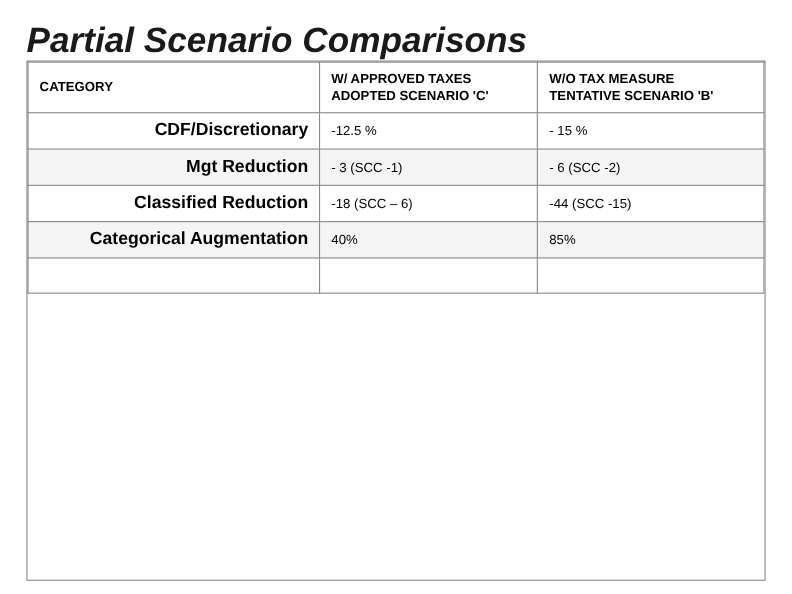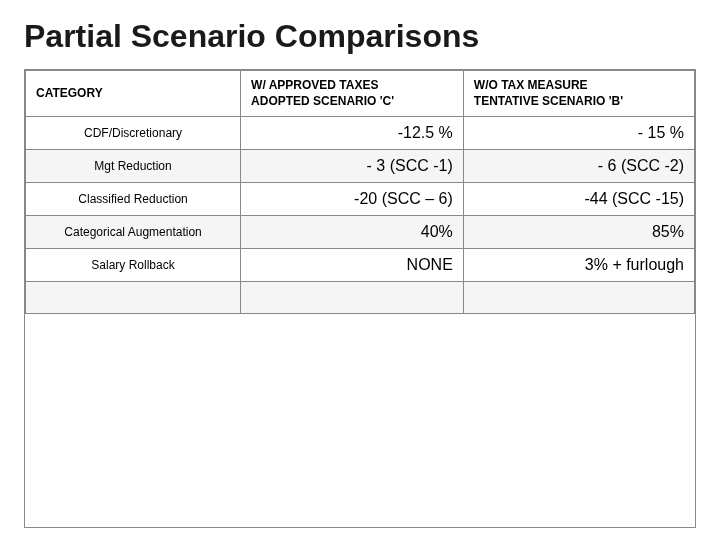--- a/index.html
+++ b/index.html
@@ -14,22 +14,22 @@
       width: 720px;
       height: 540px;
       padding: 18px 24px 12px 24px;
       display: flex;
       flex-direction: column;
     }
     .title {
       font-size: 32px;
       font-weight: bold;
       color: #1a1a1a;
-      margin-bottom: 14px;
       font-family: Arial, sans-serif;
+      font-style: italic;
     }
     .table-wrap {
       flex: 1;
       border: 1.5px solid #888;
     }
     table {
       width: 100%;
       border-collapse: collapse;
       font-size: 13px;
     }
@@ -42,27 +42,27 @@
       background: #fff;
       font-weight: bold;
       font-size: 12px;
       text-align: left;
       line-height: 1.3;
     }
     thead tr th:first-child {
       text-align: left;
     }
     tbody tr td {
-      text-align: right;
-      font-size: 16px;
+      text-align: left;
+      font-size: 12px;
     }
     tbody tr td:first-child {
-      text-align: center;
-      font-weight: normal;
-      font-size: 12px;
+      text-align: right;
+      font-weight: bold;
+      font-size: 16px;
     }
     tbody tr {
       background: #fff;
     }
     tbody tr:nth-child(even) {
       background: #f5f5f5;
     }
     .empty-row td {
       height: 32px;
     }
@@ -87,32 +87,27 @@
             <td>-12.5 %</td>
             <td>- 15 %</td>
           </tr>
           <tr>
             <td>Mgt Reduction</td>
             <td>- 3 (SCC -1)</td>
             <td>- 6 (SCC -2)</td>
           </tr>
           <tr>
             <td>Classified Reduction</td>
-            <td>-20 (SCC – 6)</td>
+            <td>-18 (SCC – 6)</td>
             <td>-44 (SCC -15)</td>
           </tr>
           <tr>
             <td>Categorical Augmentation</td>
             <td>40%</td>
             <td>85%</td>
-          </tr>
-          <tr>
-            <td>Salary Rollback</td>
-            <td>NONE</td>
-            <td>3% + furlough</td>
           </tr>
           <tr class="empty-row">
             <td></td>
             <td></td>
             <td></td>
           </tr>
         </tbody>
     </table>
   </div>
 </div>

